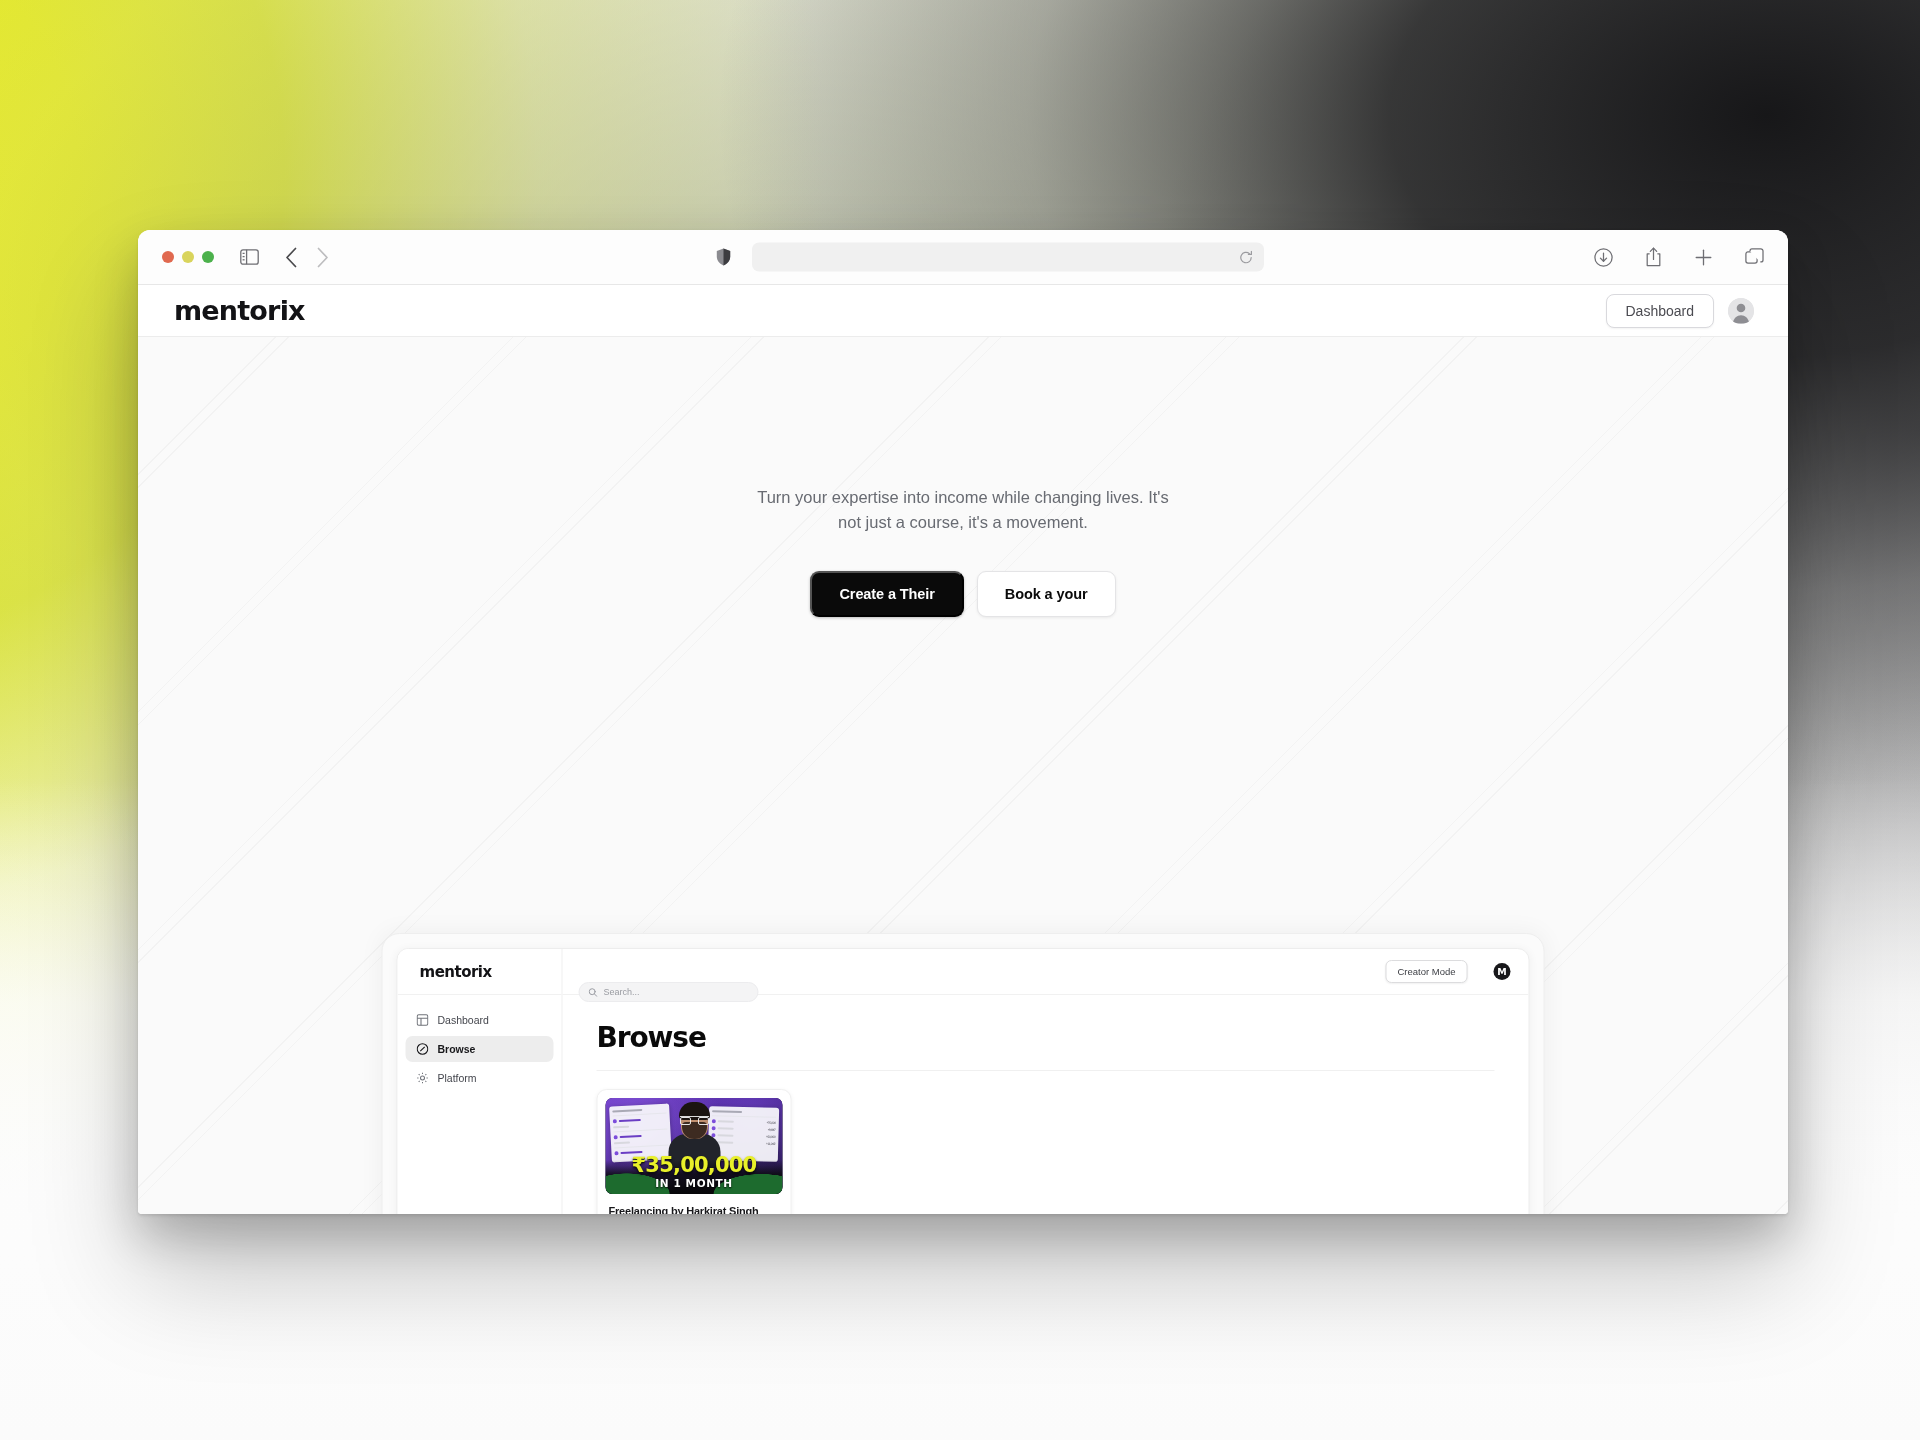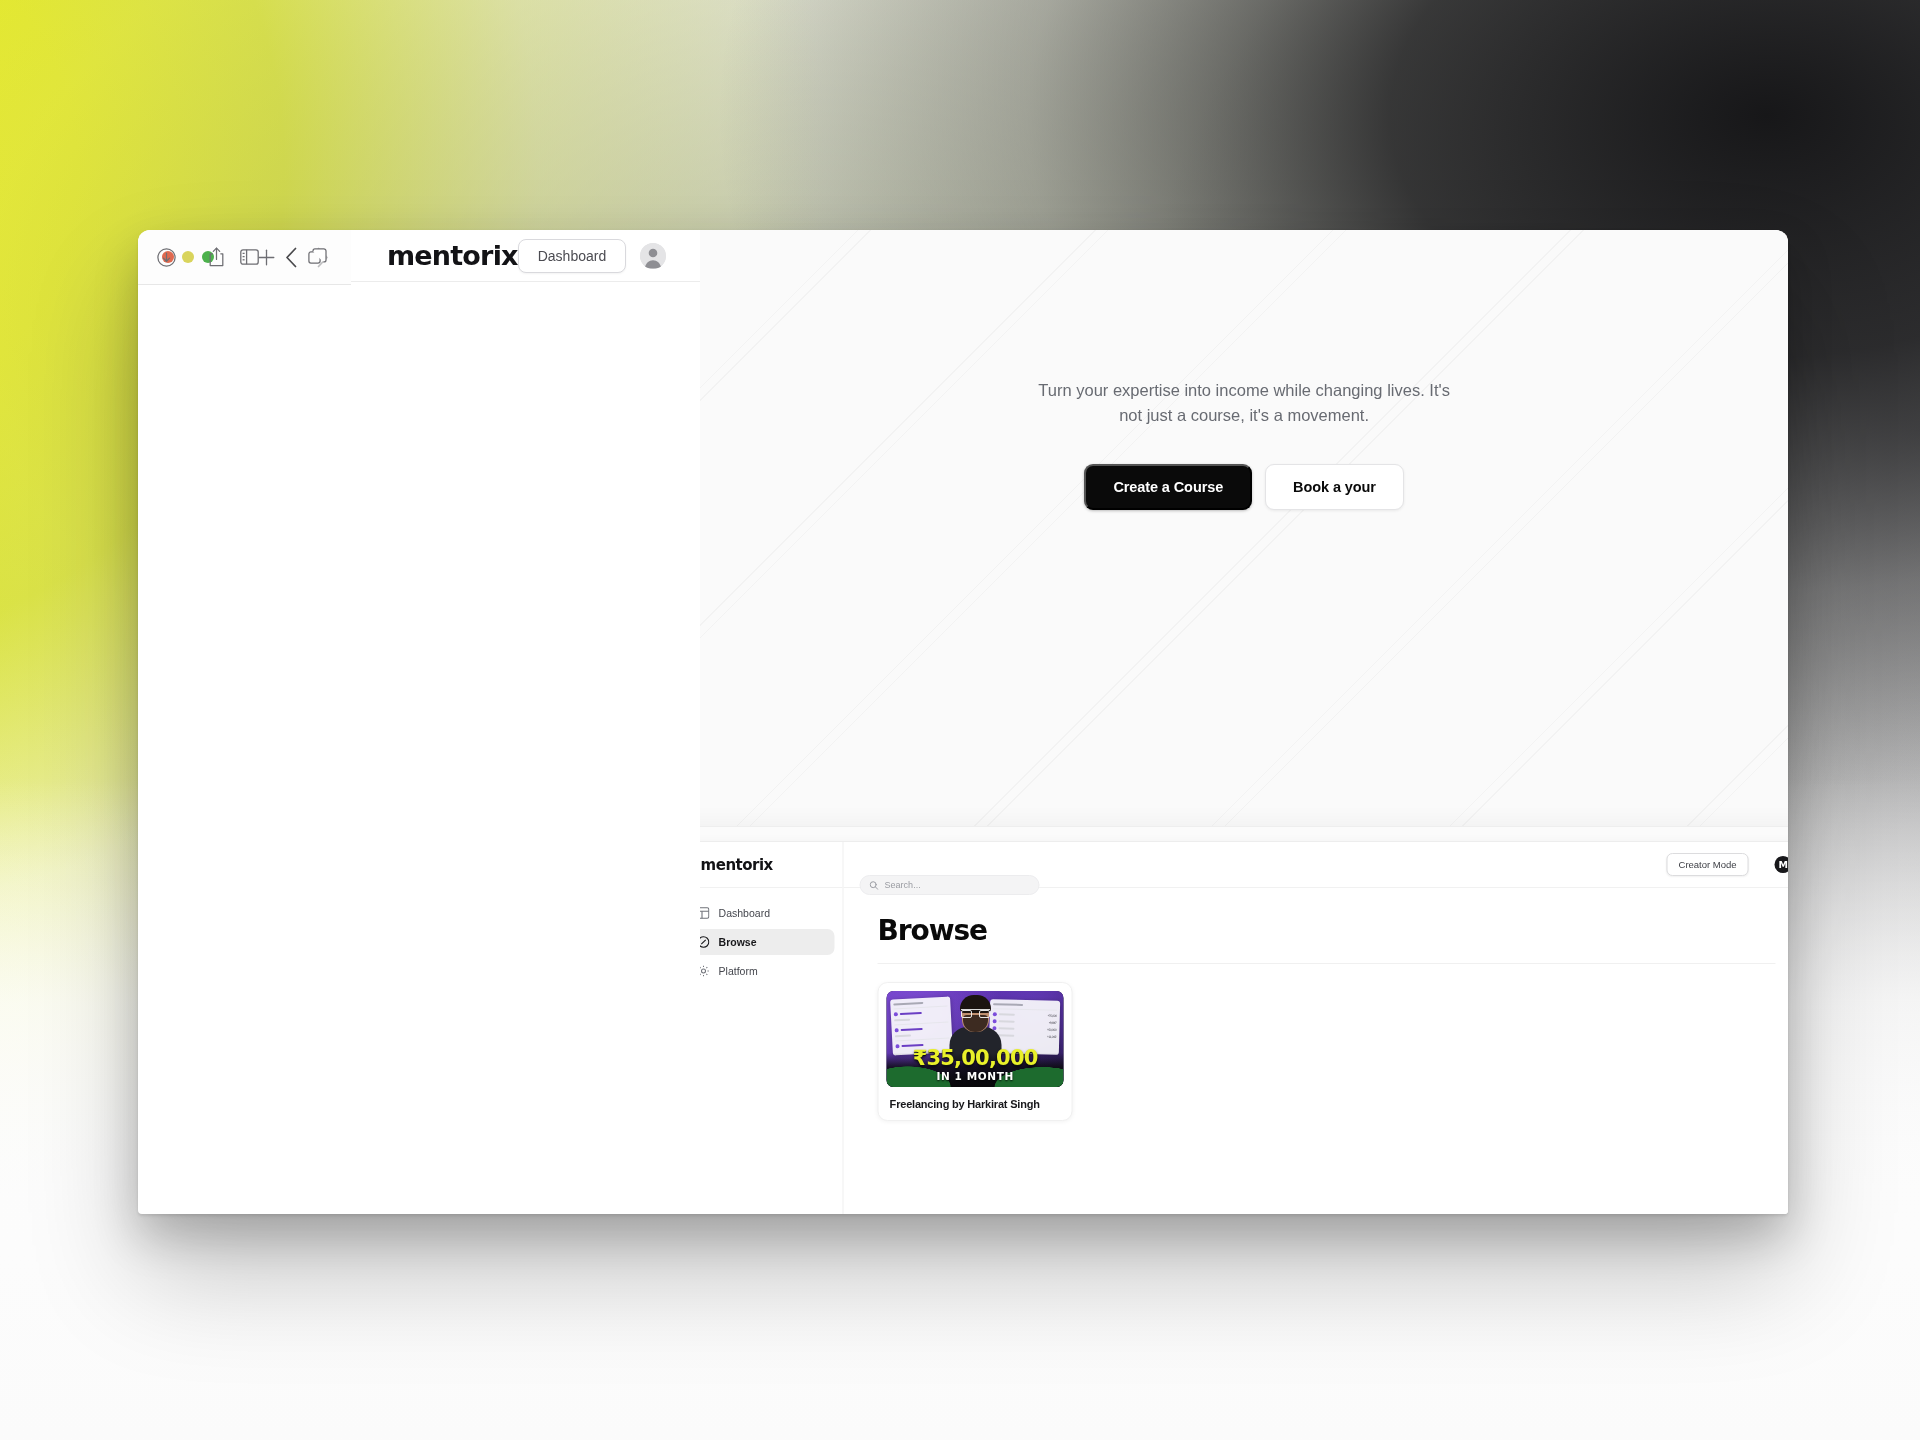--- a/index.html
+++ b/index.html
@@ -29,21 +29,21 @@
   #browser-window {
     position:absolute;
     left:138px; top:230px; width:1650px; height:984px;
     background:#ffffff;
     border-radius:12px 12px 4px 4px;
     box-shadow:
       0 2px 3px rgba(0,0,0,0.10),
       0 22px 46px rgba(0,0,0,0.20),
       0 60px 110px rgba(0,0,0,0.22);
     overflow:hidden;
-    display:flex; 
+    display:flex; flex-direction:column;
   }
 
   
   .toolbar {
     height:55px; flex:0 0 55px;
     background:#fdfdfd;
     display:flex; align-items:center;
     padding:0 22px 0 24px;
     border-bottom:1px solid #e7e7e7;
     position:relative;
@@ -401,21 +401,21 @@
       </span>
     </div>
   </div>
 
   <div class="page">
     <div class="diag-lines"></div>
 
     <div class="hero">
       <p>Turn your expertise into income while changing lives. It's not just a course, it's a movement.</p>
       <div class="cta-row">
-        <button class="btn-primary">Create a Course</button>
+        <button class="btn-primary">Create a Their</button>
         <button class="btn-secondary">Book a your</button>
       </div>
     </div>
 
     <div class="preview-bezel">
       <div class="preview-window">
 
         <div class="pv-sidebar">
           <div class="pv-brand-row">
             <span class="pv-brand">mentorix</span>

